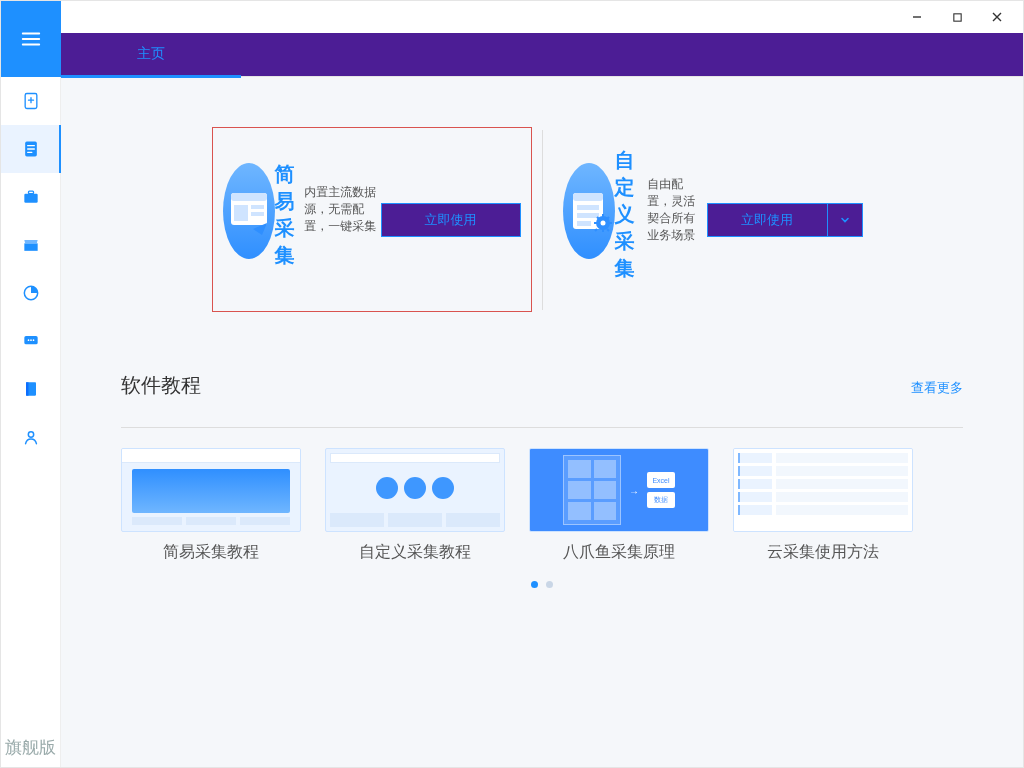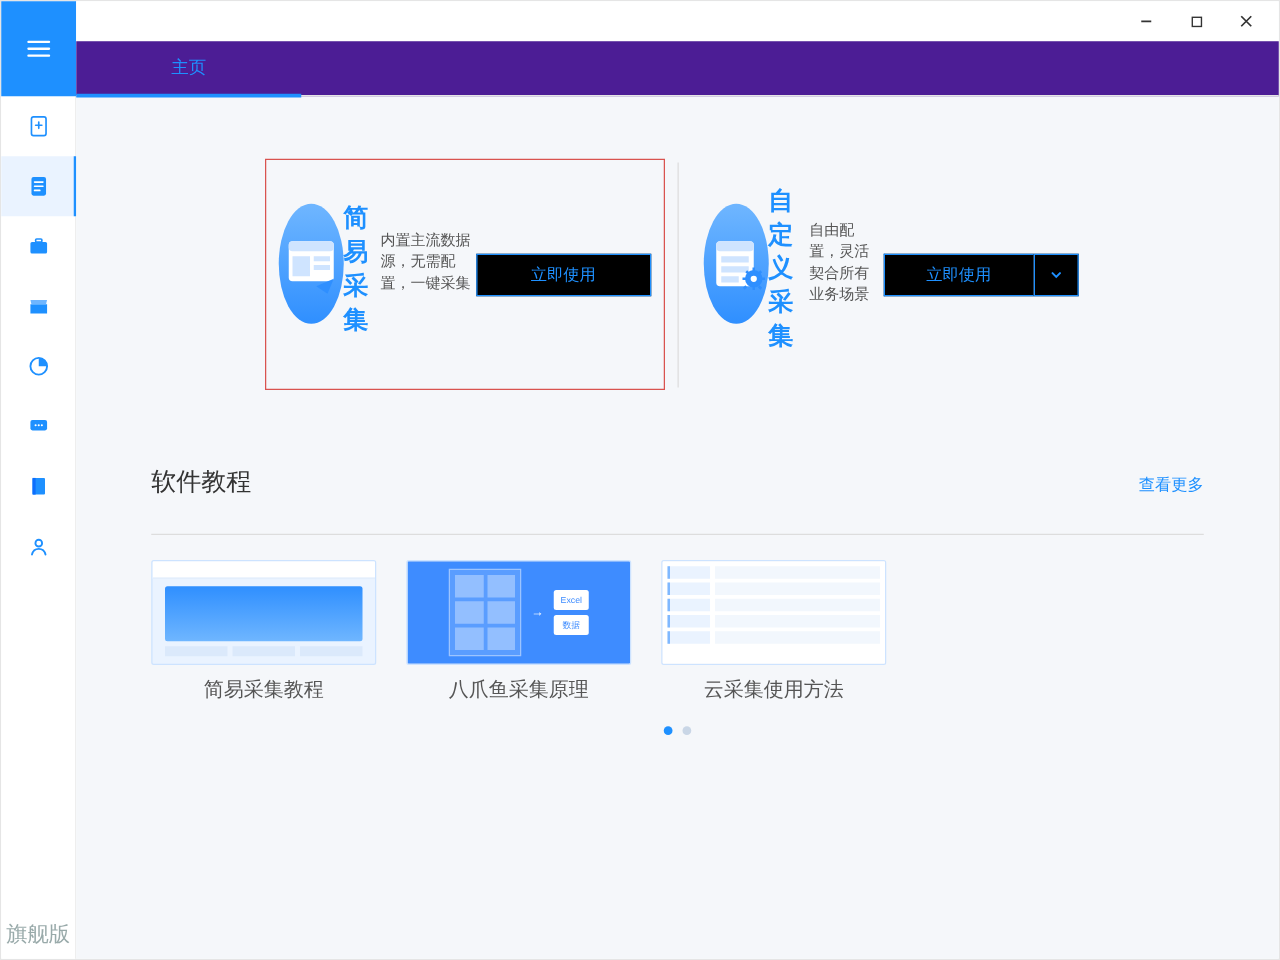--- a/index.html
+++ b/index.html
@@ -22,21 +22,21 @@
   .tab.active { color: #1e90ff; border-bottom: 3px solid #1e90ff; }
   .content { flex: 1; overflow: auto; padding: 50px 60px 30px; }
   .cards { display: flex; justify-content: center; gap: 0; position: relative; }
   .card { width: 320px; display: flex; flex-direction: row; align-items: center; padding: 20px 10px; position: relative; }
   .card.highlight { border: 1px solid #d9534f; }
   .divider { width: 1px; background: #ddd; height: 180px; align-self: center; margin: 0 10px; }
   .card-icon-wrap { width: 96px; height: 96px; border-radius: 50%; background: linear-gradient(180deg,#6fb6ff 0%,#2f8fff 100%); display: flex; align-items: center; justify-content: center; margin-bottom: 18px; }
   .card-title { font-size: 20px; font-weight: 600; color: #1e90ff; margin-bottom: 10px; }
   .card-desc { font-size: 12px; color: #555; margin-bottom: 20px; }
   .card-btn-row { display: flex; }
-  .card-btn { min-width: 140px; height: 34px; border: 1px solid #1e90ff; background: #000000; color: #1e90ff; font-size: 13px; display: flex; align-items: center; justify-content: center; cursor: pointer; }
+  .card-btn { min-width: 140px; height: 34px; border: 1px solid #1e90ff; background: #4c1d95; color: #1e90ff; font-size: 13px; display: flex; align-items: center; justify-content: center; cursor: pointer; }
   .card-btn.split-main { min-width: 120px; border-right: none; }
   .card-btn.split-arrow { min-width: 36px; border-left: 1px solid #1e90ff; }
   .tutorials { margin-top: 60px; }
   .tutorials-header { display: flex; align-items: baseline; justify-content: space-between; border-bottom: 1px solid #ddd; padding-bottom: 28px; margin-bottom: 20px; }
   .tutorials-title { font-size: 20px; color: #333; font-weight: 500; }
   .tutorials-more { font-size: 13px; color: #1e90ff; cursor: pointer; }
   .tutorial-grid { display: flex; gap: 24px; }
   .tutorial-card { width: 180px; cursor: pointer; }
   .tutorial-thumb { width: 180px; height: 84px; border: 1px solid #cde3ff; background: #eaf3ff; border-radius: 2px; display: flex; align-items: center; justify-content: center; overflow: hidden; }
   .tutorial-caption { text-align: center; font-size: 16px; color: #555; margin-top: 10px; }
@@ -222,20 +222,38 @@
                     <div></div>
                     <div></div>
                     <div></div>
                   </div>
                 </div>
             </div>
             <div class="tutorial-caption">简易采集教程</div>
           </div>
           <div class="tutorial-card">
             <div class="tutorial-thumb">
+              <div class="thumb-b">
+                  <div class="top"></div>
+                  <div class="row">
+                    <div class="circ"></div>
+                    <div class="circ"></div>
+                    <div class="circ"></div>
+                  </div>
+                  <div class="foot">
+                    <div></div>
+                    <div></div>
+                    <div></div>
+                  </div>
+                </div>
+            </div>
+            <div class="tutorial-caption">自定义采集教程</div>
+          </div>
+          <div class="tutorial-card">
+            <div class="tutorial-thumb">
               <div class="thumb-c">
                 <div class="grid">
                     <div></div>
                     <div></div>
                     <div></div>
                     <div></div>
                     <div></div>
                     <div></div>
                   </div>
                 <div class="arrow">→</div>

